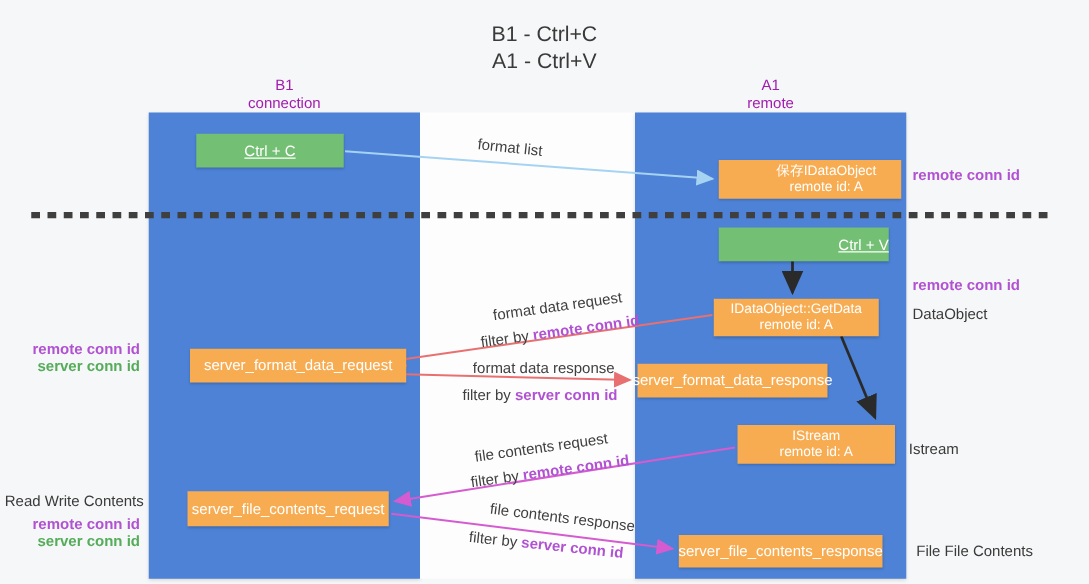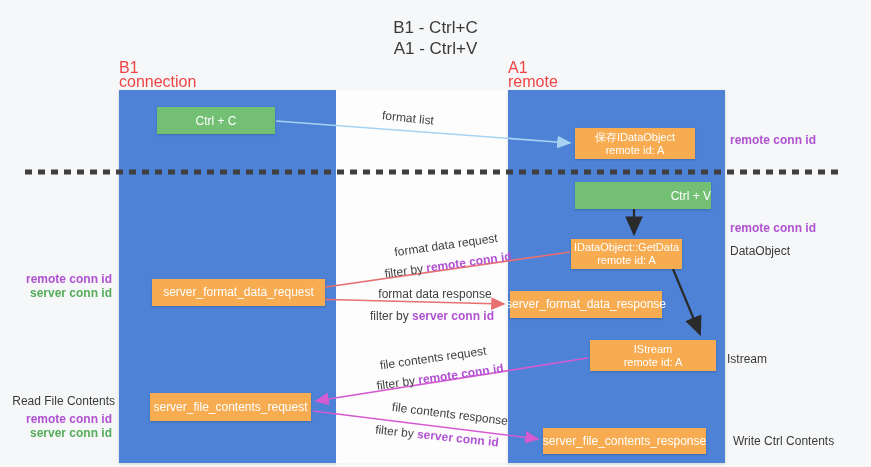--- a/index.html
+++ b/index.html
@@ -1,26 +1,26 @@
 <!DOCTYPE html>
 <html><head>
 <meta charset="utf-8">
 <style>
   html,body{margin:0;padding:0;background:#f6f7f8;}
   .canvas{position:relative;width:871px;height:467px;background:#f6f7f8;overflow:hidden;
           font-family:"Liberation Sans", sans-serif;margin-top:11px;}
   .title{position:absolute;left:0;right:0;top:6px;text-align:center;color:#3a3a3a;
          font-size:17px;line-height:21px;}
-  .colheader{position:absolute;color:#ef4444;font-size:16px;line-height:14px;}
+  .colheader{position:absolute;text-align:center;color:#a21caf;font-size:12px;line-height:14px;}
   .lane{position:absolute;top:79px;height:373px;width:217px;background:#4d82d6;
         box-shadow:0 1px 3px rgba(0,0,0,.15);}
   .midstrip{position:absolute;top:79px;height:373px;background:#fdfdfd;}
   .box{position:absolute;display:flex;flex-direction:column;align-items:center;justify-content:center;
        color:#fff;text-align:center;box-shadow:0 1px 2px rgba(0,0,0,.18);}
-  .green{background:#73bf73;font-size:12px;}
+  .green{background:#73bf73;font-size:12px;text-decoration:underline;}
   .orange{background:#f8ac52;font-size:11px;line-height:13px;}
   .alabel{position:absolute;white-space:nowrap;color:#3f3f3f;font-size:12px;
           transform:translate(-50%,-50%);}
   .sidelabel{position:absolute;white-space:nowrap;font-size:12px;color:#3a3a3a;}
   .leftlabel{position:absolute;width:112px;text-align:right;white-space:nowrap;font-size:12px;}
   .purple{color:#b052d2;font-weight:bold;}
   .greenlbl{color:#55ac5a;font-weight:bold;}
   svg.overlay{position:absolute;left:0;top:0;z-index:3;pointer-events:none;}
   .boxlayer{position:absolute;left:0;top:0;z-index:4;width:100%;height:100%;pointer-events:none;}
   .lbllayer{position:absolute;left:0;top:0;z-index:5;width:100%;height:100%;pointer-events:none;}
@@ -78,28 +78,28 @@
 
     <line x1="588" y1="347" x2="316" y2="390" stroke="#d55bd0" stroke-width="1.6" marker-end="url(#mmag)"></line>
 
     <line x1="313" y1="400" x2="538" y2="428" stroke="#d55bd0" stroke-width="1.6" marker-end="url(#mmag)"></line>
   </svg>
 
   <div class="boxlayer">
     <div class="box green" style="left:157px;top:96px;width:118px;height:27px;">
       <span>Ctrl + C</span>
     </div>
-    <div class="box orange" style="left:575px;top:117px;width:120px;height:31px;">
+    <div class="box orange" style="left:575px;top:117px;width:120px;height:31px;padding-left:26px;">
       <span>保存IDataObject</span>
       <span>remote id: A</span>
     </div>
     <div class="box green" style="left:575px;top:171px;width:136px;height:27px;align-items:flex-end;">
       <span>Ctrl + V</span>
     </div>
-    <div class="box orange" style="left:571px;top:228px;width:111px;height:30px;">
+    <div class="box orange" style="left:571px;top:228px;width:132px;height:30px;">
       <span>IDataObject::GetData</span>
       <span>remote id: A</span>
     </div>
     <div class="box orange" style="left:152px;top:268px;width:173px;height:27px;font-size:12px;">
       <span>server_format_data_request</span>
     </div>
     <div class="box orange" style="left:510px;top:280px;width:152px;height:27px;font-size:12px;">
       <span>server_format_data_response</span>
     </div>
     <div class="box orange" style="left:590px;top:329px;width:126px;height:31px;">
@@ -134,22 +134,22 @@
 
     <div class="alabel" style="left:450px;top:403px;transform:translate(-50%,-50%) rotate(7deg);">file contents response</div>
     <div class="alabel" style="left:437px;top:425px;transform:translate(-50%,-50%) rotate(6deg);">
       <span>filter by </span><span class="purple">server conn id</span>
     </div>
 
     <div class="sidelabel purple" style="left:730px;top:122px;">remote conn id</div>
     <div class="sidelabel purple" style="left:730px;top:210px;">remote conn id</div>
     <div class="sidelabel" style="left:730px;top:233px;">DataObject</div>
     <div class="sidelabel" style="left:727px;top:341px;">Istream</div>
-    <div class="sidelabel" style="left:733px;top:423px;">Write Ctrl Contents</div>
+    <div class="sidelabel" style="left:733px;top:423px;">File File Contents</div>
 
     <div class="leftlabel purple" style="left:0px;top:261px;">remote conn id</div>
     <div class="leftlabel greenlbl" style="left:0px;top:275px;">server conn id</div>
-    <div class="leftlabel" style="left:3px;top:383px;color:#3a3a3a;">Read File Contents</div>
+    <div class="leftlabel" style="left:3px;top:383px;color:#3a3a3a;">Read Write Contents</div>
     <div class="leftlabel purple" style="left:0px;top:401px;">remote conn id</div>
     <div class="leftlabel greenlbl" style="left:0px;top:415px;">server conn id</div>
   </div>
 
 </div>
 
 </body></html>

